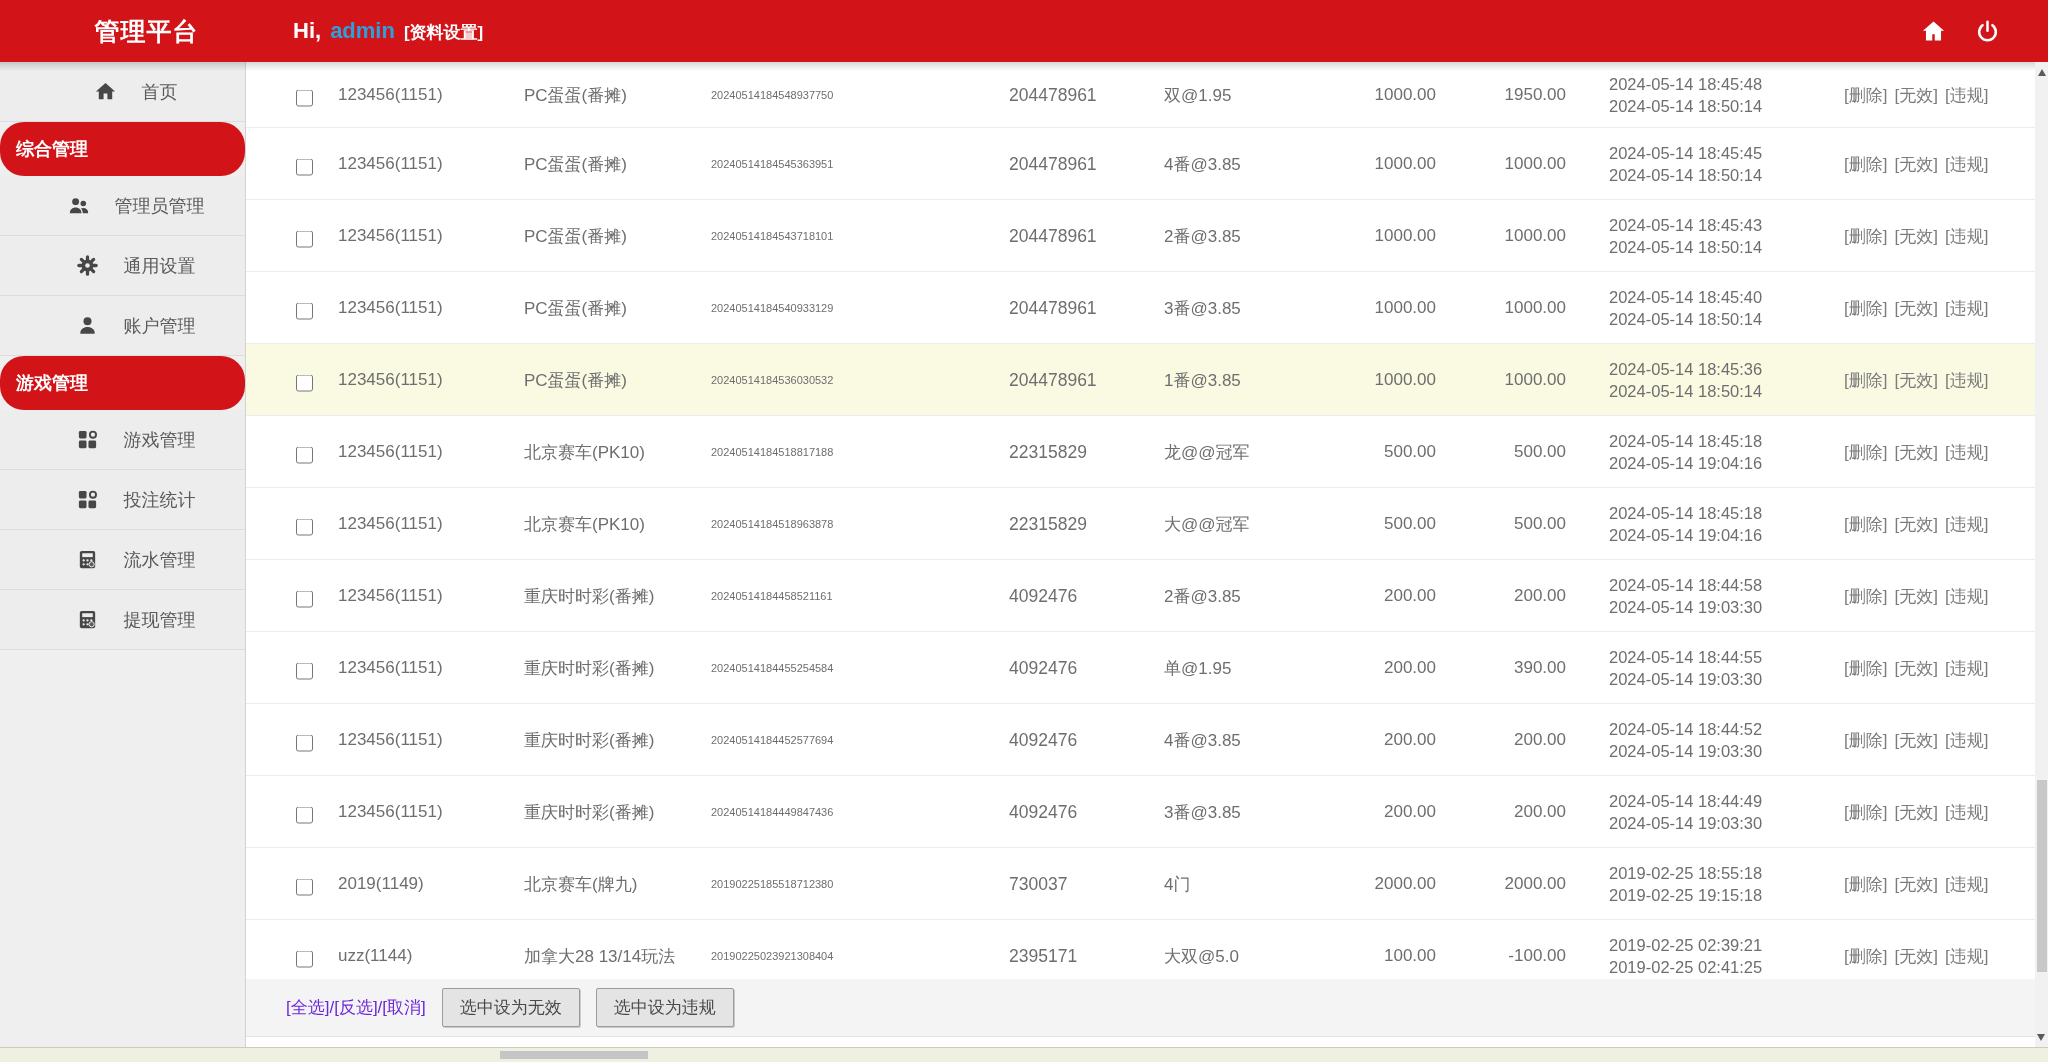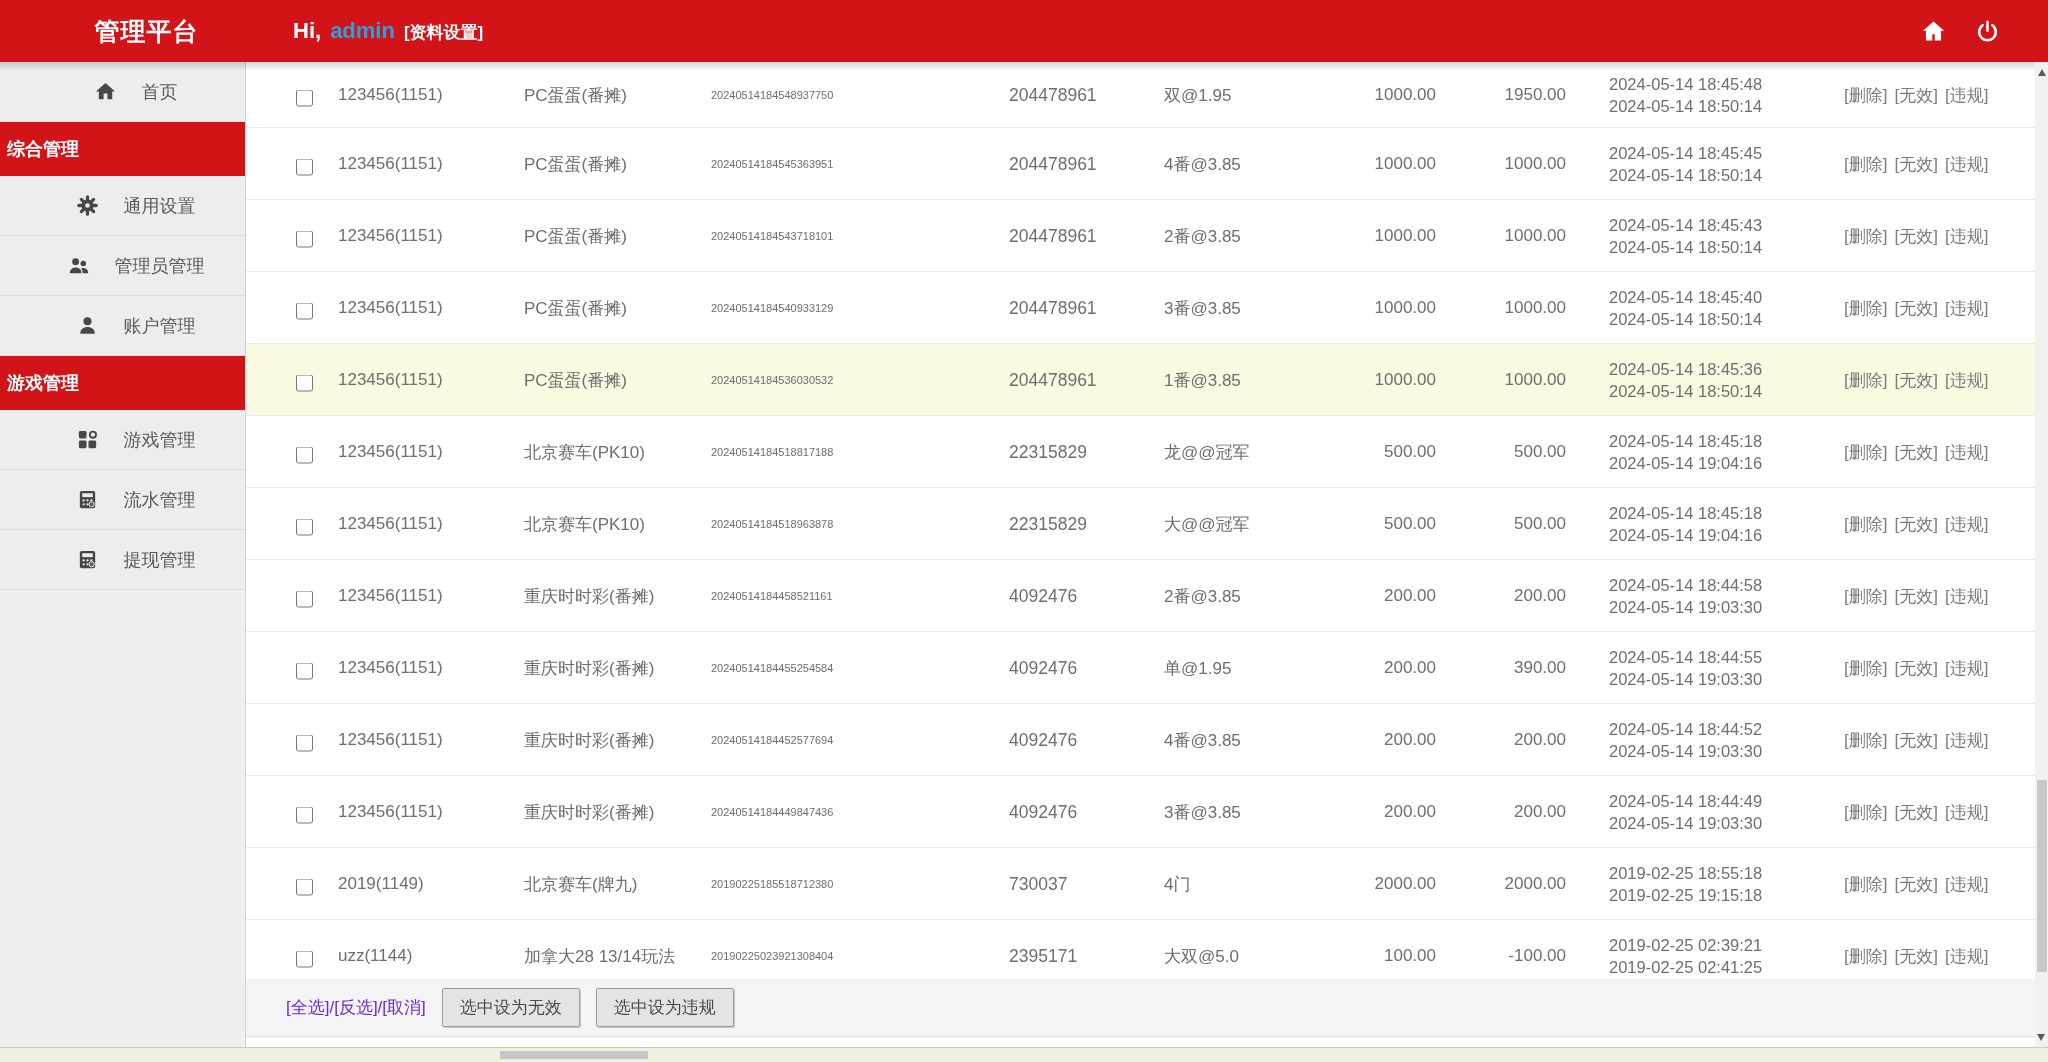--- a/index.html
+++ b/index.html
@@ -14,21 +14,21 @@
   .greeting{color:#fff;font-size:22px;font-weight:bold;margin-left:24px;display:flex;align-items:baseline;gap:9px;}
   .greeting .username{color:#2da0dc;}
   .greeting .profile{font-size:17px;}
   .header-icons{margin-left:auto;margin-right:48px;display:flex;align-items:center;gap:28px;}
   .hicon{cursor:pointer;display:flex;align-items:center;}
   .header-shadow{position:absolute;top:62px;left:0;right:13px;height:9px;background:linear-gradient(rgba(0,0,0,.16),rgba(0,0,0,0));z-index:25;pointer-events:none;}
   
   .sidebar{position:absolute;top:62px;left:0;width:245px;bottom:14px;background:#efefef;border-right:1px solid #d2d2d2;z-index:20;}
   .side-item{height:60px;box-sizing:border-box;display:flex;align-items:center;padding-left:26px;gap:24px;border-bottom:1px solid #ddd;color:#5a5a5a;font-size:18px;cursor:pointer;background:#ededed;justify-content:center;}
   .side-item.first{height:60px;}
-  .side-section{height:54px;background:#d21419;color:#fff;font-weight:bold;font-size:18px;display:flex;align-items:center;padding-left:7px;}
+  .side-section{height:54px;background:#d21419;color:#fff;font-weight:bold;font-size:18px;display:flex;align-items:center;padding-left:16px;border-radius:24px;}
   .side-item.active{background:#fff;border-left:6px solid #ef8418;padding-left:20px;color:#3d3d3d;border-bottom:1px solid #e6e6e6;}
   .side-icon{width:24px;height:24px;display:flex;align-items:center;justify-content:center;}
   
   .main{position:absolute;left:246px;top:62px;right:13px;background:#fff;z-index:10;}
   .row{position:relative;height:71px;border-bottom:1px solid #ececec;background:#fff;}
   .row.first{height:65px;}
   .row.hl{background:#fafae3;}
   .cell{position:absolute;top:50%;transform:translateY(-50%);font-size:17px;color:#6e6e6e;white-space:nowrap;}
   .cb{position:absolute;left:46px;top:50%;transform:translateY(-50%);width:17px;height:17px;cursor:pointer;}
   .c-user{left:92px;}
@@ -84,64 +84,75 @@
       <span class="side-icon">
         <svg viewBox="0 0 24 24" width="23" height="23">
           <path fill="#474747" d="M12 3L2 12h3v8h5v-6h4v6h5v-8h3z"></path>
         </svg>
       </span>
       <span class="side-label">首页</span>
     </div>
     <div class="side-section">综合管理</div>
     <div class="side-item">
       <span class="side-icon">
+        <svg viewBox="0 0 24 24" width="23" height="23" fill="#474747">
+          <circle cx="9" cy="8" r="3.6"></circle>
+          <path d="M3 19.5c0-3.3 2.7-5.5 6-5.5s6 2.2 6 5.5v.5H3z"></path>
+          <circle cx="17" cy="10" r="2.9"></circle>
+          <path d="M16.4 20v-.5c0-1.9-.8-3.4-2-4.5.8-.3 1.7-.5 2.6-.5 2.8 0 5 1.9 5 4.5v1z"></path>
+        </svg>
+      </span>
+      <span class="side-label">管理员管理</span>
+    </div>
+    <div class="side-item">
+      <span class="side-icon">
         <svg viewBox="0 0 24 24" width="23" height="23">
           <g stroke="#474747" stroke-width="3.4" stroke-linecap="round">
             <line x1="12" y1="3" x2="12" y2="21"></line>
             <line x1="3" y1="12" x2="21" y2="12"></line>
             <line x1="5.6" y1="5.6" x2="18.4" y2="18.4"></line>
             <line x1="18.4" y1="5.6" x2="5.6" y2="18.4"></line>
           </g>
           <circle cx="12" cy="12" r="6.2" fill="#474747"></circle>
           <circle cx="12" cy="12" r="2.4" fill="#ededed"></circle>
         </svg>
       </span>
       <span class="side-label">通用设置</span>
     </div>
     <div class="side-item">
       <span class="side-icon">
         <svg viewBox="0 0 24 24" width="23" height="23" fill="#474747">
-          <circle cx="9" cy="8" r="3.6"></circle>
-          <path d="M3 19.5c0-3.3 2.7-5.5 6-5.5s6 2.2 6 5.5v.5H3z"></path>
-          <circle cx="17" cy="10" r="2.9"></circle>
-          <path d="M16.4 20v-.5c0-1.9-.8-3.4-2-4.5.8-.3 1.7-.5 2.6-.5 2.8 0 5 1.9 5 4.5v1z"></path>
-        </svg>
-      </span>
-      <span class="side-label">管理员管理</span>
-    </div>
-    <div class="side-item">
-      <span class="side-icon">
-        <svg viewBox="0 0 24 24" width="23" height="23" fill="#474747">
           <circle cx="12" cy="7.5" r="4.2"></circle>
           <path d="M4.5 20.5v-.8c0-3.6 3.3-6.2 7.5-6.2s7.5 2.6 7.5 6.2v.8z"></path>
         </svg>
       </span>
       <span class="side-label">账户管理</span>
     </div>
     <div class="side-section">游戏管理</div>
     <div class="side-item">
       <span class="side-icon">
         <svg viewBox="0 0 24 24" width="23" height="23">
           <rect x="3" y="3" width="8" height="8" rx="1.5" fill="#474747"></rect>
           <rect x="14.5" y="3.8" width="6.4" height="6.4" rx="3.2" fill="none" stroke="#474747" stroke-width="2"></rect>
           <rect x="3" y="13" width="8" height="8" rx="1.5" fill="#474747"></rect>
           <rect x="13" y="13" width="8" height="8" rx="1.5" fill="#474747"></rect>
         </svg>
       </span>
       <span class="side-label">游戏管理</span>
+    </div>
+    <div class="side-item">
+      <span class="side-icon">
+        <svg viewBox="0 0 24 24" width="23" height="23">
+          <rect x="3" y="3" width="8" height="8" rx="1.5" fill="#474747"></rect>
+          <rect x="14.5" y="3.8" width="6.4" height="6.4" rx="3.2" fill="none" stroke="#474747" stroke-width="2"></rect>
+          <rect x="3" y="13" width="8" height="8" rx="1.5" fill="#474747"></rect>
+          <rect x="13" y="13" width="8" height="8" rx="1.5" fill="#474747"></rect>
+        </svg>
+      </span>
+      <span class="side-label">投注统计</span>
     </div>
     <div class="side-item">
       <span class="side-icon">
         <svg viewBox="0 0 24 24" width="23" height="23">
           <rect x="4" y="3" width="16" height="18" rx="2" fill="#474747"></rect>
           <rect x="6.5" y="5.5" width="11" height="4" fill="#ededed"></rect>
           <g fill="#ededed">
             <circle cx="8" cy="13" r="1.2"></circle>
             <circle cx="12" cy="13" r="1.2"></circle>
             <circle cx="16" cy="13" r="1.2"></circle>

